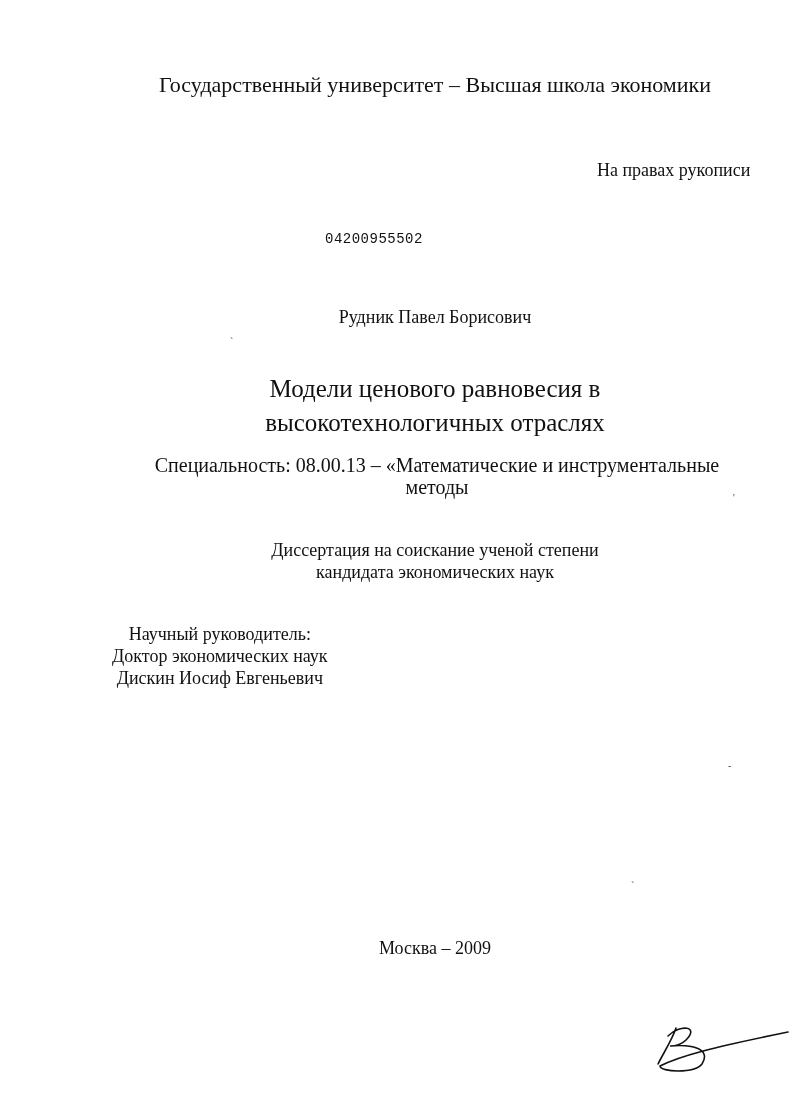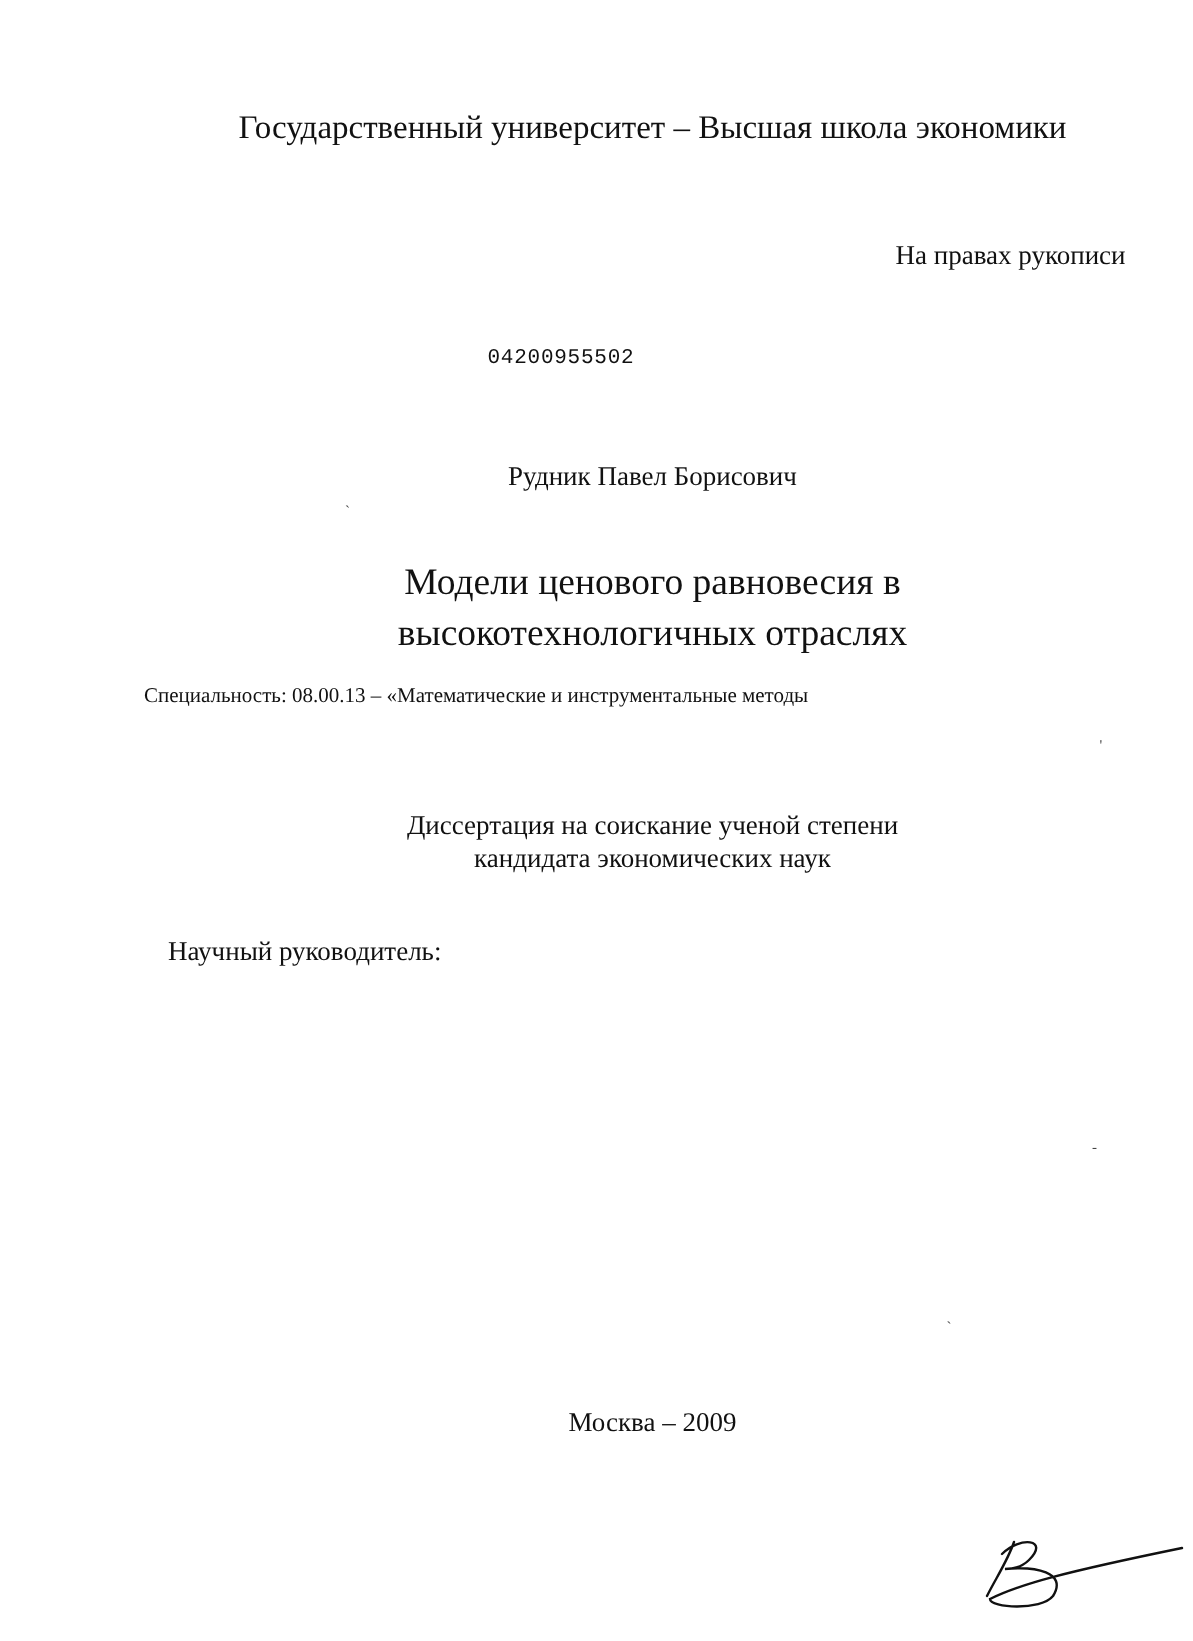--- a/index.html
+++ b/index.html
@@ -1,24 +1,24 @@
 <!DOCTYPE html>
 <html><head>
 <meta charset="utf-8">
 <style>
   html, body { margin: 0; padding: 0; background: #ffffff; }
   body { width: 795px; height: 1094px; position: relative; overflow: hidden;
          font-family: "Liberation Serif", "DejaVu Serif", serif; color: #111; }
-  .abs { position: absolute; white-space: nowrap; }
+  .abs { position: absolute; white-space: nowrap; text-align: center; }
   .university { left: 0; width: 870px; top: 72px; text-align: center; font-size: 22px; }
   .rights { left: 597px; top: 160px; font-size: 18px; }
   .code { left: 325px; top: 231px; font-family: Liberation Mono, monospace; font-size: 14px; letter-spacing: 0.5px; }
   .author { left: 0; width: 870px; top: 307px; text-align: center; font-size: 18px; }
   .title { left: 0; width: 870px; top: 372px; text-align: center; font-size: 25px; line-height: 34px; }
-  .spec { left: 96px; top: 454px; font-size: 14px; line-height: 22px; white-space: normal; width: 620px; }
+  .spec { left: 127px; top: 454px; font-size: 20px; line-height: 22px; white-space: normal; width: 620px; }
   .degree { left: 0; width: 870px; top: 539px; text-align: center; font-size: 18px; line-height: 22px; }
   .supervisor { left: 112px; top: 623px; font-size: 18px; line-height: 22px; }
   .city { left: 0; width: 870px; top: 938px; text-align: center; font-size: 18px; }
   .mark { position: absolute; color: #444; font-size: 10px; }
   .signature { position: absolute; left: 650px; top: 1020px; width: 140px; height: 60px; }
 </style>
 </head>
 <body>
 
 <div class="abs university">Государственный университет – Высшая школа экономики</div>
@@ -42,20 +42,22 @@
 
 <div class="mark" style="left:733px; top:492px;">'</div>
 
 <div class="abs degree">
   <div>Диссертация на соискание ученой степени</div>
   <div>кандидата экономических наук</div>
 </div>
 
 <div class="abs supervisor">
   <div>Научный руководитель:</div>
+  <div>Доктор экономических наук</div>
+  <div>Дискин Иосиф Евгеньевич</div>
 </div>
 
 <div class="mark" style="left:728px; top:760px;">-</div>
 <div class="mark" style="left:631px; top:880px;">`</div>
 
 <div class="abs city">Москва – 2009</div>
 
 <svg class="signature" viewBox="0 0 140 60">
   <path d="M26 8 C 22 20, 14 32, 8 44 M 18 16 C 30 4, 50 6, 36 20 C 30 26, 22 26, 20 26 C 40 24, 62 28, 52 44 C 44 54, 10 52, 10 46 C 30 36, 60 28, 138 12" fill="none" stroke="#111" stroke-width="1.6" stroke-linecap="round"></path>
 </svg>

